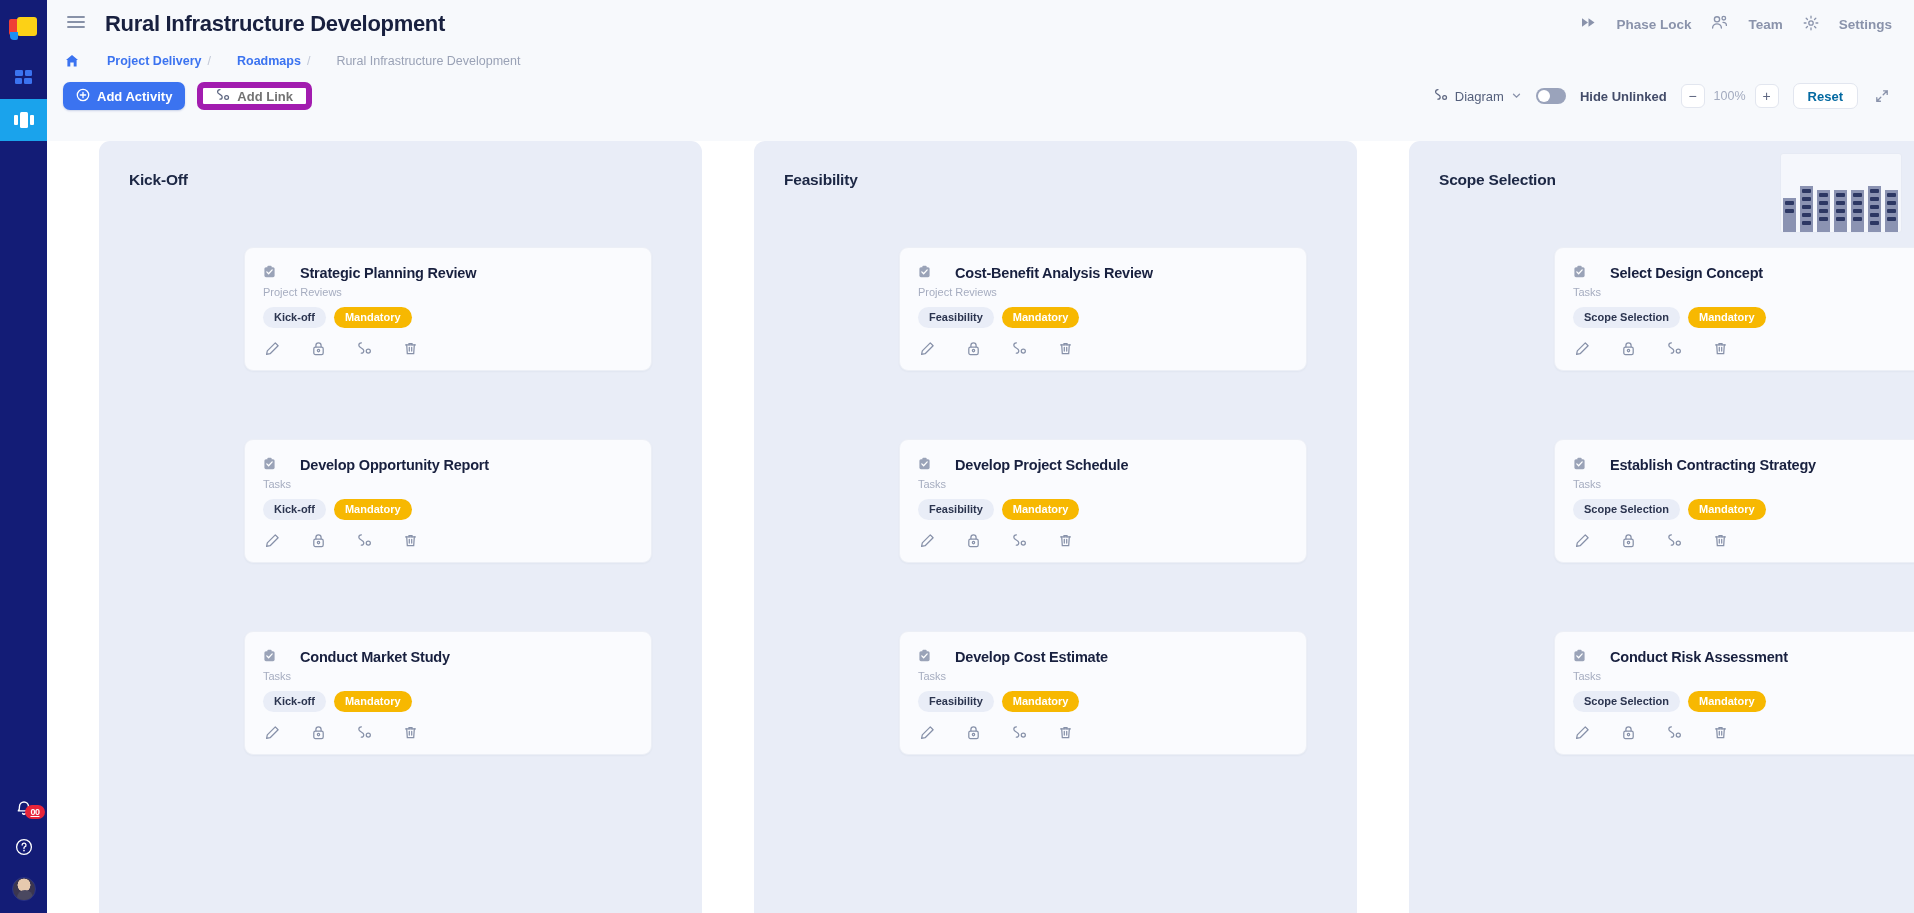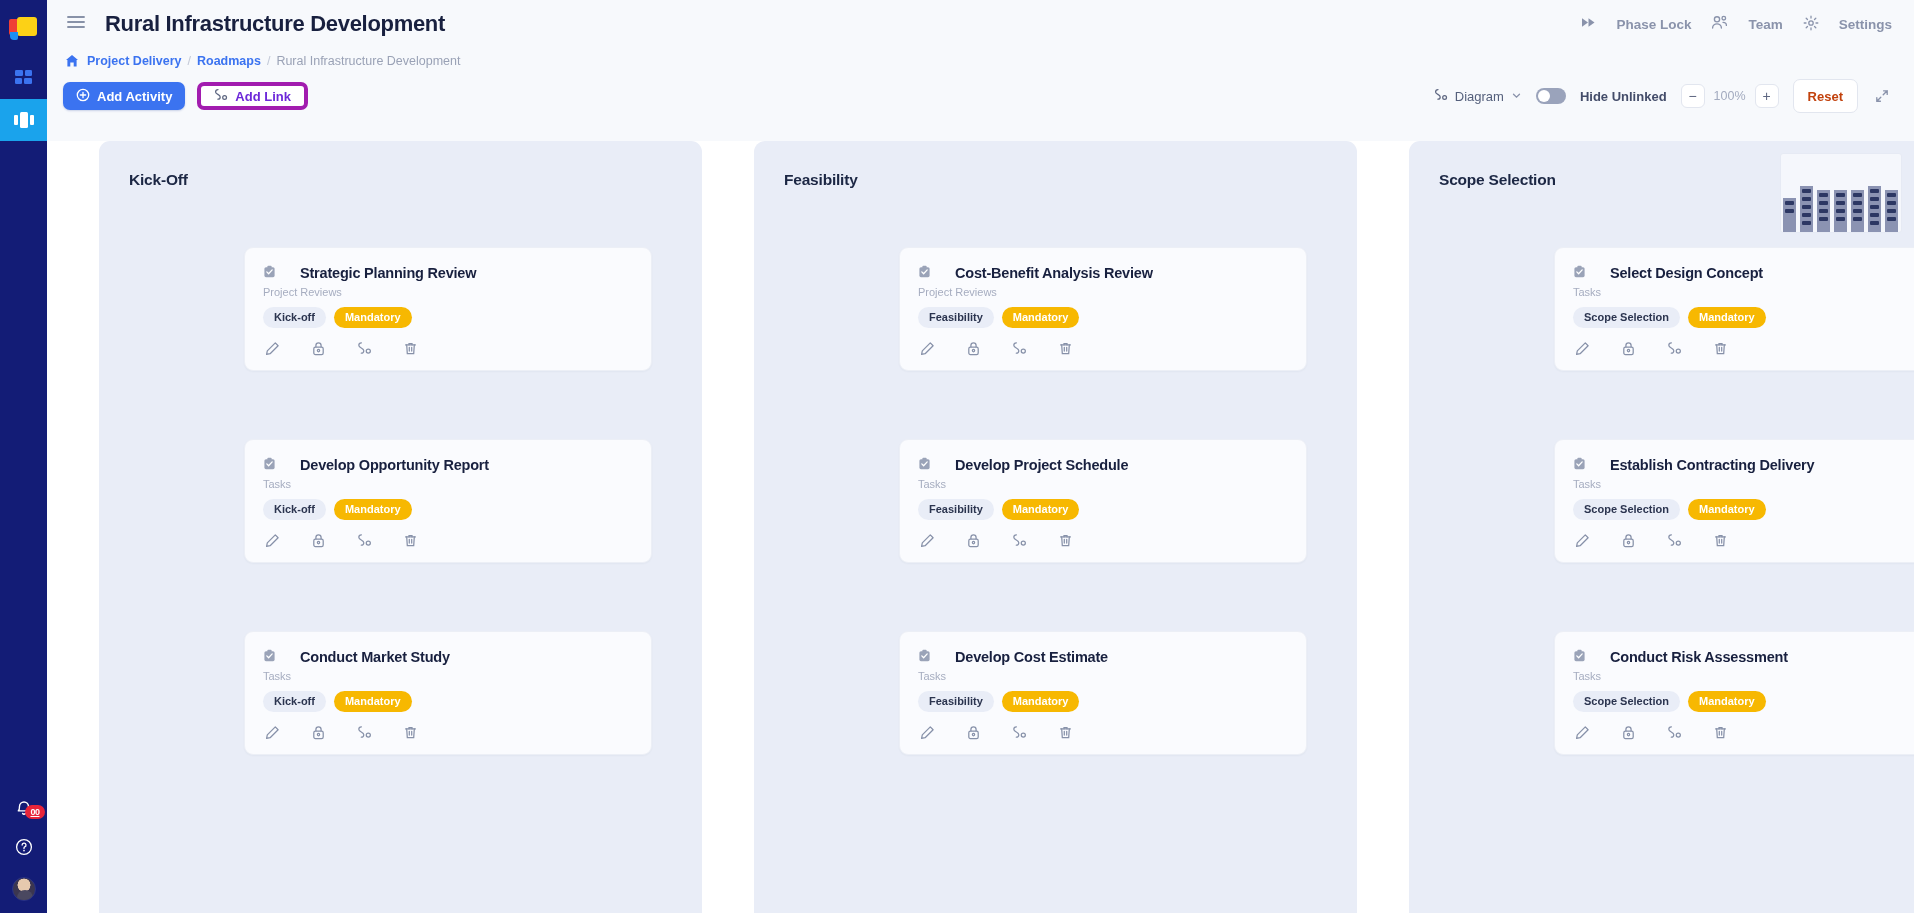--- a/index.html
+++ b/index.html
@@ -71,40 +71,40 @@
   }
   #topbar-actions { margin-left:auto; display:flex; align-items:center; gap:20px; }
   .top-action {
     display:flex; align-items:center; gap:20px;
     color:#8a93ab; font-size:13.5px; font-weight:bold; cursor:pointer;justify-content:center;
   }
 
   
   #crumbbar { height:26px; flex:0 0 26px; display:flex; align-items:center; padding-left:18px; gap:6px;}
   #crumbbar .home { display:flex; margin-right:2px; cursor:pointer;}
-  .crumb { font-size:12.5px; font-weight:bold; color:#3b73f0; cursor:pointer; text-decoration:none;}
+  .crumb { font-size:12.5px; font-weight:bold; color:#3b73f0; cursor:pointer; text-decoration:none;margin-left:20px;}
   .crumb.current { color:#9aa2b6; font-weight:normal; cursor:default;}
   .crumb-sep { font-size:12.5px; color:#c2c8d6; }
 
   
   #toolbar {
     height:44px; flex:0 0 44px;
     display:flex; align-items:center; padding: 0 22px 0 16px;
     background:#f7f9fc;
   }
   .btn {
     display:flex; align-items:center; gap:7px;
     font-size:13px; font-weight:bold;
     border-radius:7px; cursor:pointer;
     height:28px; padding:0 13px;
     white-space:nowrap;
     text-align:right;
   }
   #add-activity { background:#3b73f0; color:#fff; box-shadow:0 1px 2px rgba(40,70,160,.22);}
-  #add-link { background:#fff; color:#6d28d9; border:4px solid #a21caf; margin-left:12px;}
+  #add-link { background:#fff; color:#737373; border:6px solid #a21caf; margin-left:12px;}
   #toolbar-right { margin-left:auto; display:flex; align-items:center; gap:14px; }
   #diagram-select {
     display:flex; align-items:center; gap:7px;
     font-size:13px; color:#55607c; cursor:pointer;
   }
   #toggle-hide {
     width:30px; height:16px; border-radius:9px; background:#9aa3bb;
     position:relative; cursor:pointer; flex:0 0 30px;
   }
   #toggle-hide::after{
@@ -113,23 +113,23 @@
   }
   #hide-label { font-size:13px; font-weight:bold; color:#434c69; }
   .zoom-btn {
     width:24px; height:24px; border-radius:6px; background:#fff;
     border:1px solid #e2e6ef; color:#5d6680;
     display:flex; align-items:center; justify-content:center;
     font-size:14px; cursor:pointer; line-height:1;
   }
   #zoom-level { font-size:12.5px; color:#a3abbf; min-width:34px; text-align:center; }
   #reset-btn {
-    background:#fff; border:1px solid #e2e6ef; color:#c2410c;
+    background:#fff; border:1px solid #e2e6ef; color:#0369a1;
     font-size:13px; font-weight:bold; border-radius:7px;
-    height:34px; padding:0 14px; display:flex; align-items:center; cursor:pointer;
+    height:26px; padding:0 14px; display:flex; align-items:center; cursor:pointer;
   }
   #fullscreen-btn { cursor:pointer; display:flex; padding:3px; }
 
   
   #canvas {
     flex:1 1 auto; position:relative; overflow:hidden; background:#fff;margin-top:23px;
   }
   #board { position:absolute; left:0; top:0; display:flex; gap:52px; padding-left:52px; }
   .column {
     width:603px; flex:0 0 603px;
@@ -662,21 +662,21 @@
                 </span>
               </div>
             </div>
             <div class="card">
               <div class="card-head">
                 <span><svg width="13" height="13" viewBox="0 0 13 13">
                     <rect x="1.4" y="2.2" width="10.2" height="10" rx="1.6" fill="#9aa3b8"></rect>
                     <rect x="4.3" y="0.7" width="4.4" height="2.6" rx="1" fill="#9aa3b8"></rect>
                     <path d="M3.8 6.9 L5.6 8.7 L9.2 4.9" stroke="#ffffff" stroke-width="1.3" fill="none" stroke-linecap="round" stroke-linejoin="round"></path>
                   </svg></span>
-                <span class="card-title">Establish Contracting Delivery</span>
+                <span class="card-title">Establish Contracting Strategy</span>
               </div>
               <div class="card-sub">Tasks</div>
               <div class="chips">
                 <span class="chip phase">Scope Selection</span>
                 <span class="chip mandatory">Mandatory</span>
               </div>
               <div class="card-actions">
                 <span>
                   <svg width="15" height="15" viewBox="0 0 15 15" fill="none" stroke="#8791a9" stroke-width="1.25" stroke-linejoin="round">
                     <path d="M10.3 1.9l2.8 2.8-8 8-3.5.7.7-3.5z"></path>

